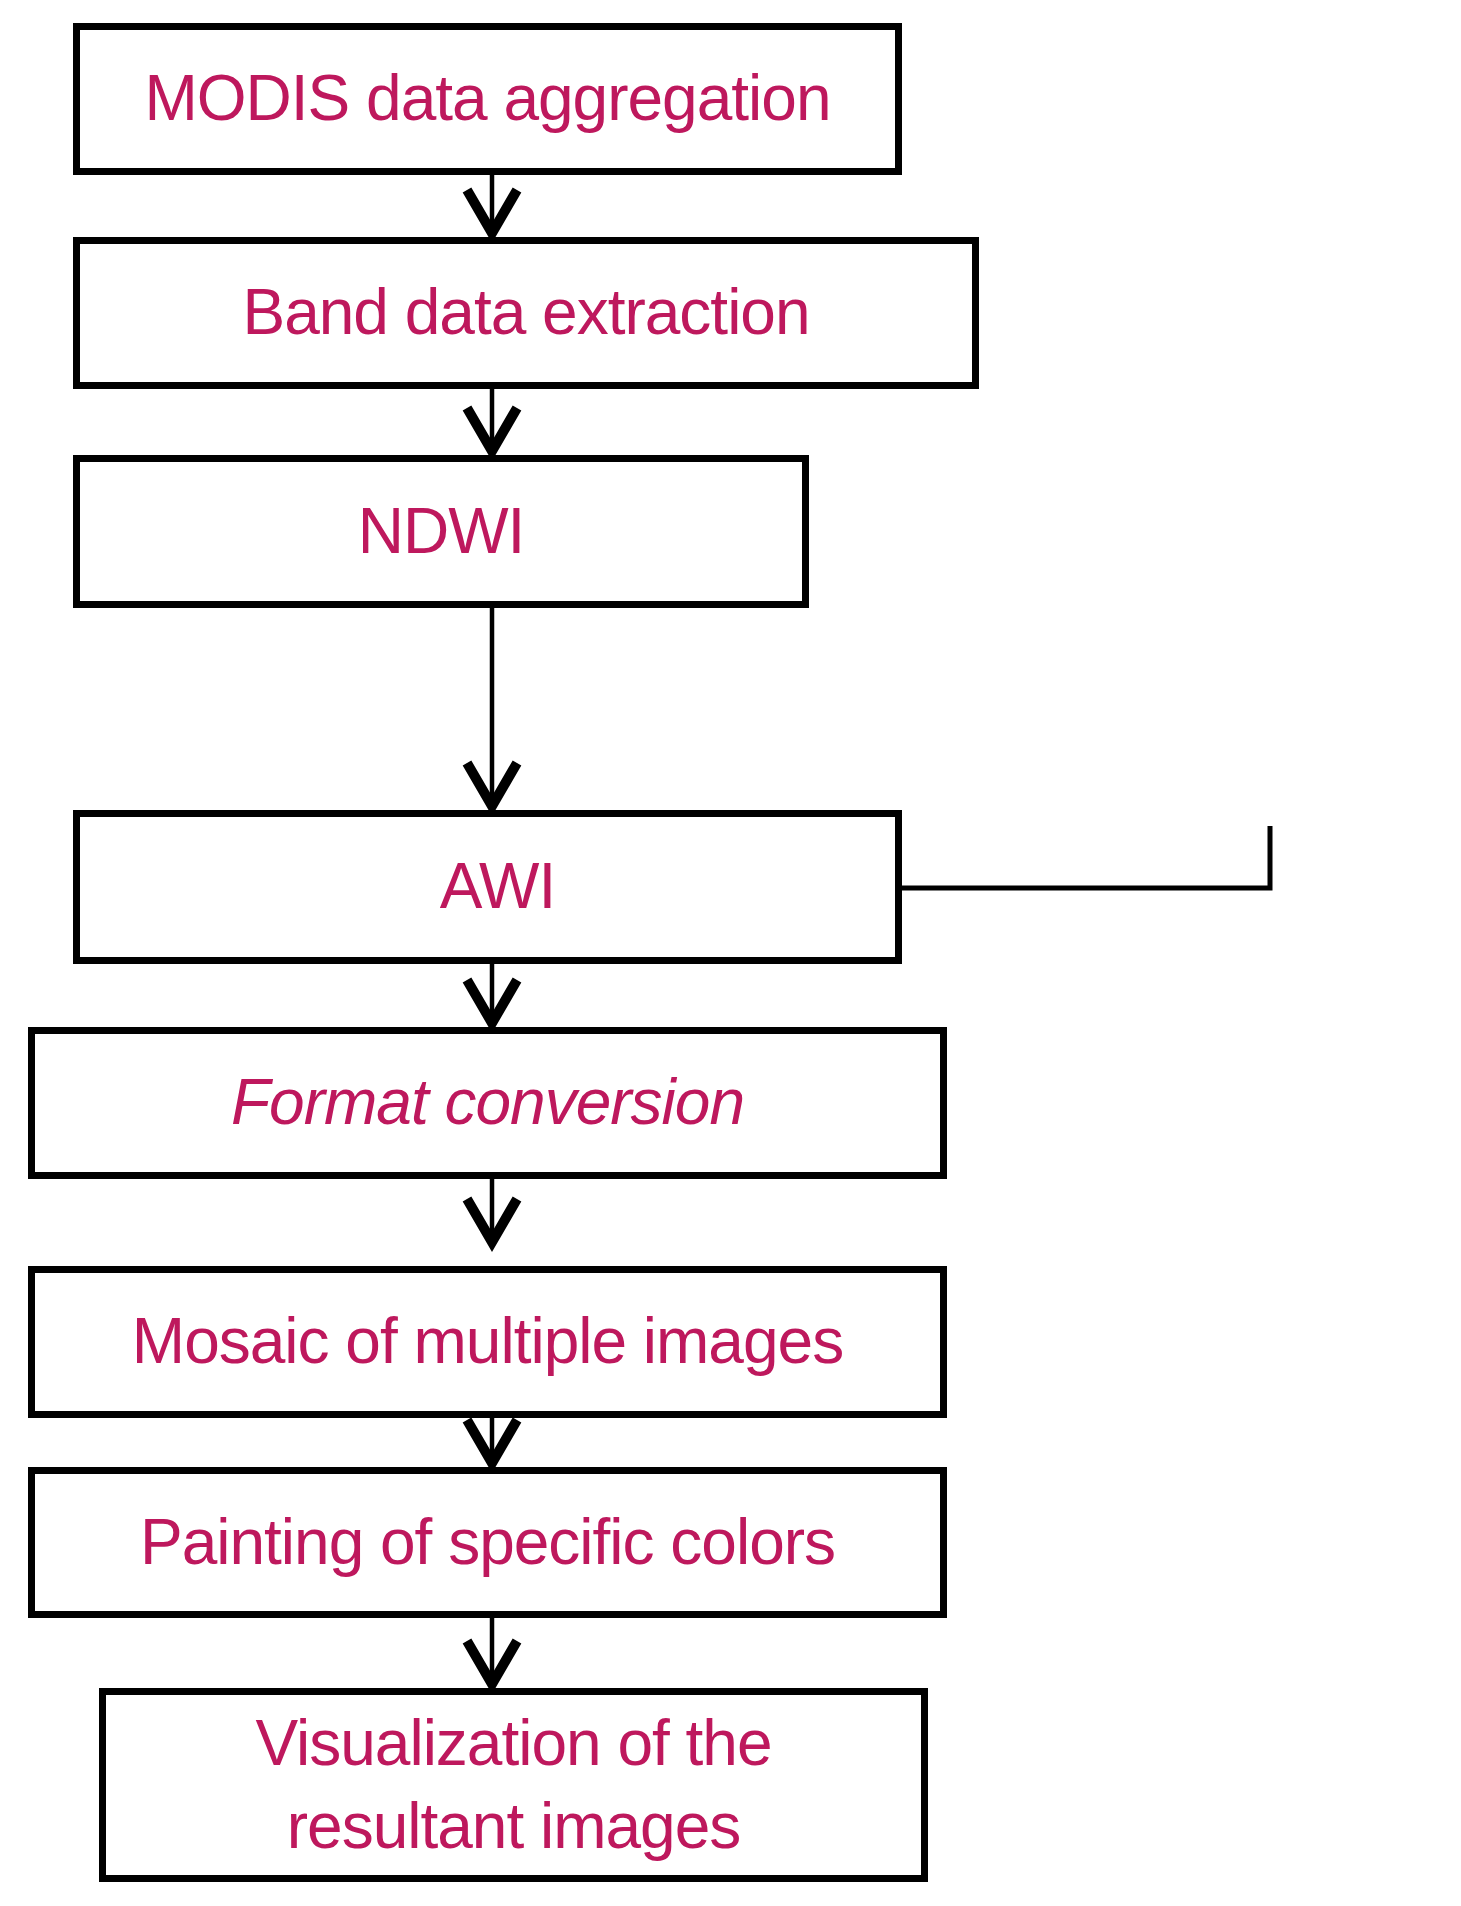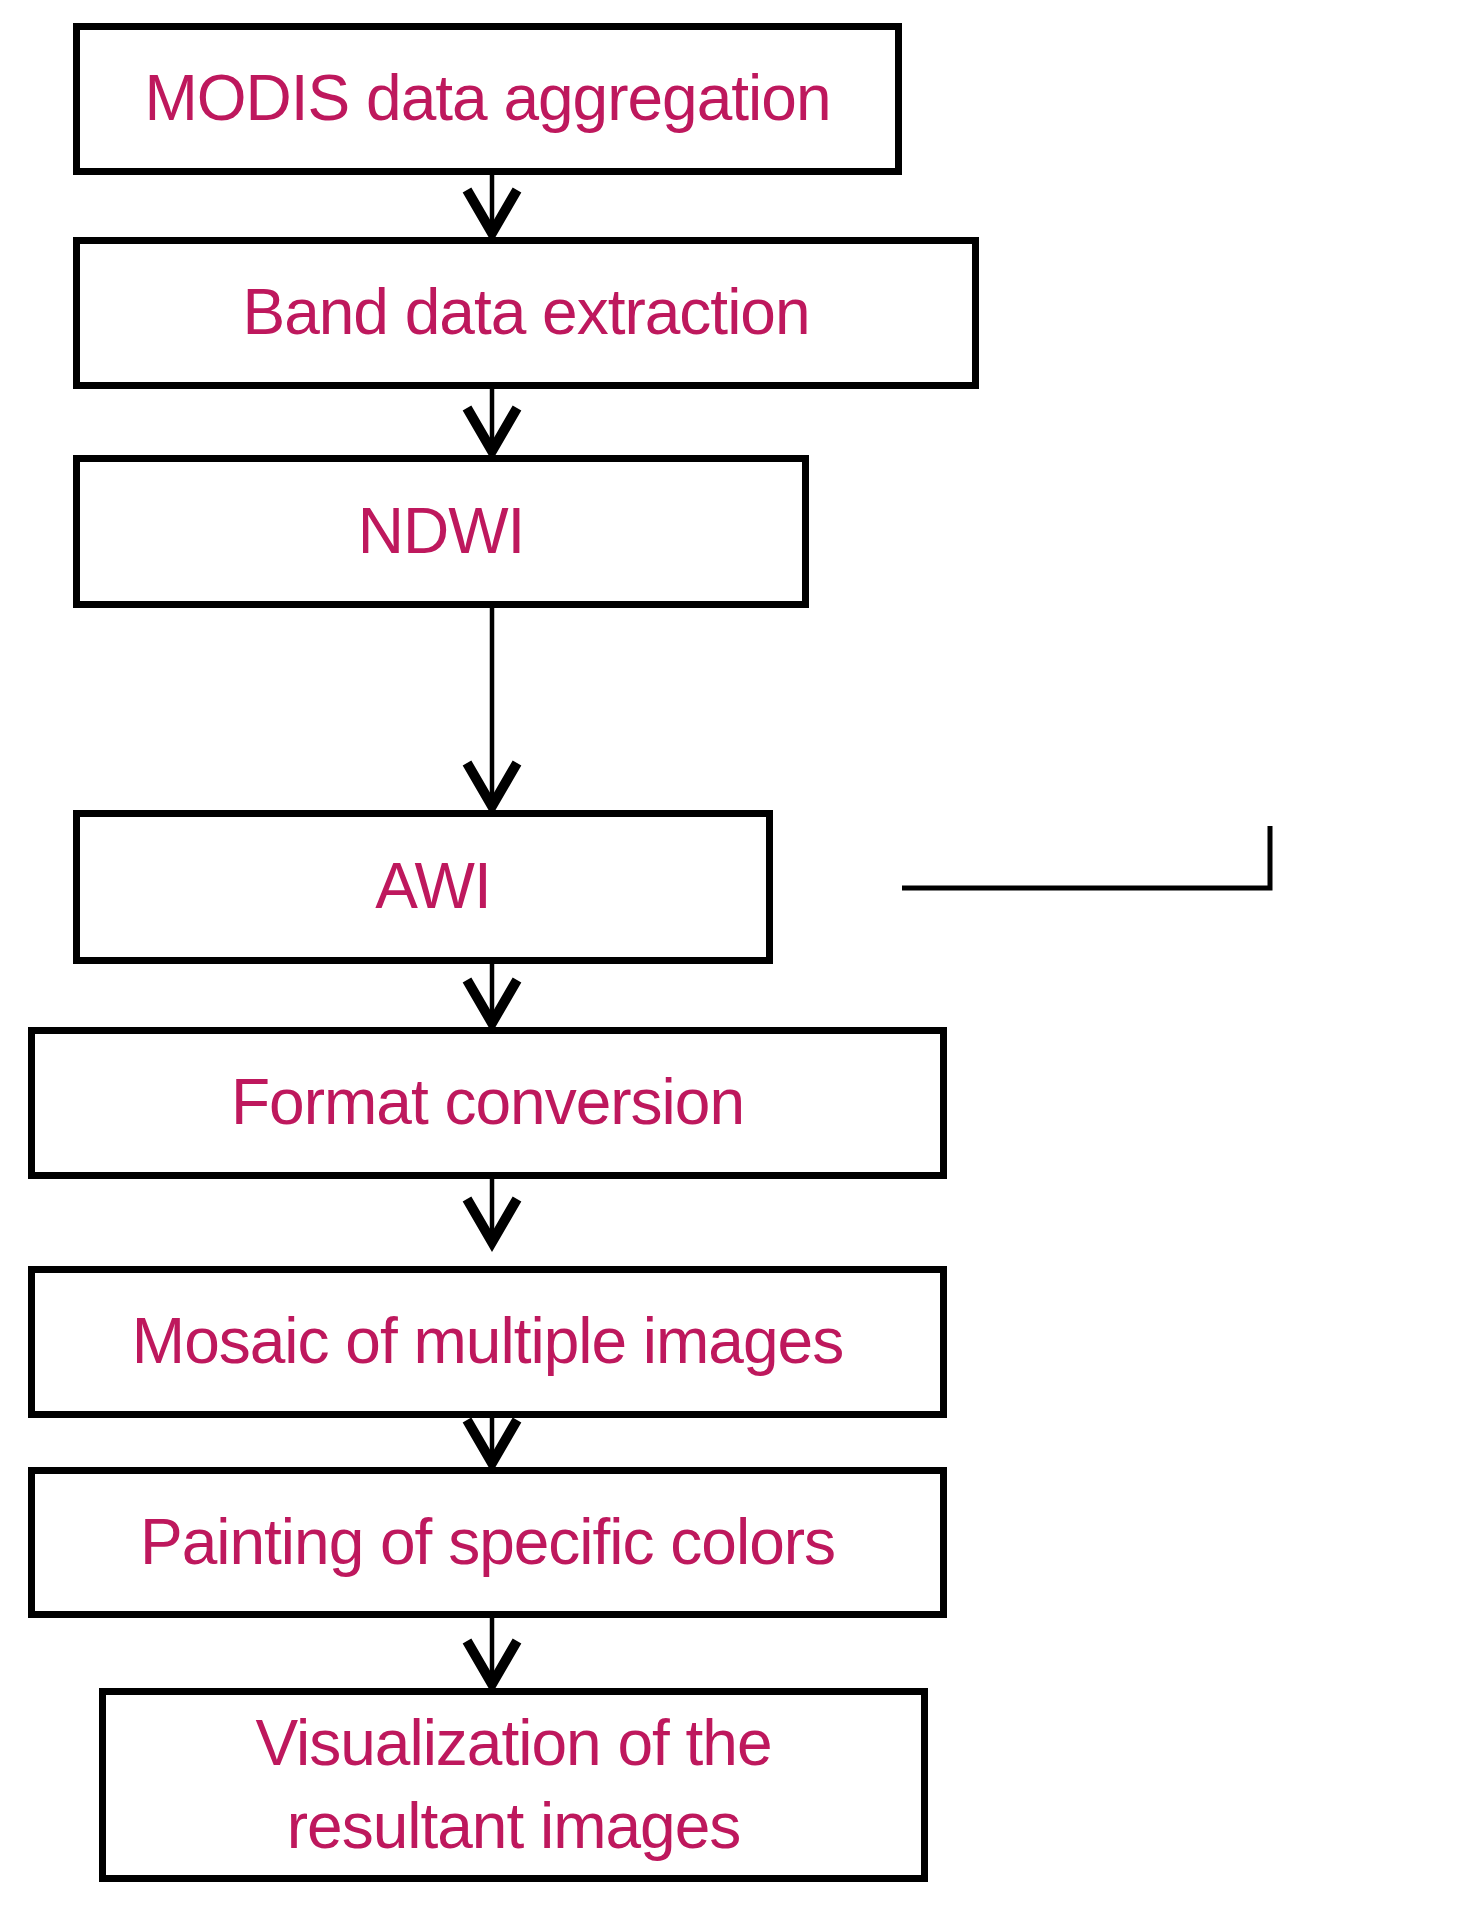--- a/index.html
+++ b/index.html
@@ -26,23 +26,23 @@
     color: #be185d;
     font-size: 64px;
     line-height: 1.3;
     letter-spacing: -1px;
   }
   .node span { display: block; }
   
   #node-modis         { left: 73px;   top: 23px;   width: 829px; height: 152px; }
   #node-band          { left: 73px;   top: 237px;  width: 906px; height: 152px; }
   #node-ndwi          { left: 73px;   top: 455px;  width: 736px; height: 153px; }
-  #node-awi           { left: 73px;   top: 810px;  width: 700px; height: 154px; padding-left: 20px; }
+  #node-awi           { left: 73px;   top: 810px;  width: 829px; height: 154px; padding-left: 20px; }
   #node-avgndwi       { left: 1100px; top: 672px;  width: 340px; height: 156px; }
-  #node-format        { left: 28px;   top: 1027px; width: 919px; height: 152px; }
+  #node-format        { left: 28px;   top: 1027px; width: 919px; height: 152px; font-style: italic; }
   #node-mosaic        { left: 28px;   top: 1246px; width: 919px; height: 152px; margin-top: 20px; }
   #node-painting      { left: 28px;   top: 1467px; width: 919px; height: 151px; }
   #node-visualization { left: 75px;   top: 1688px; width: 829px; height: 194px; margin-left: 24px; }
   #edges-overlay {
     position: absolute;
     left: 0; top: 0;
     width: 1461px;
     height: 1906px;
     pointer-events: none;
   }

